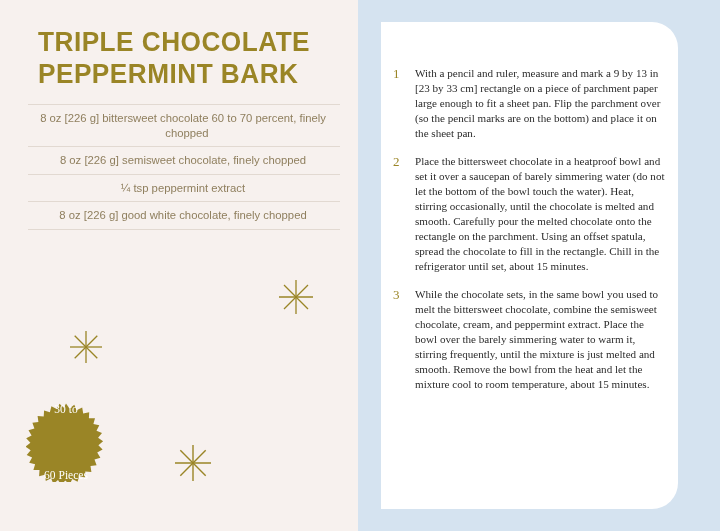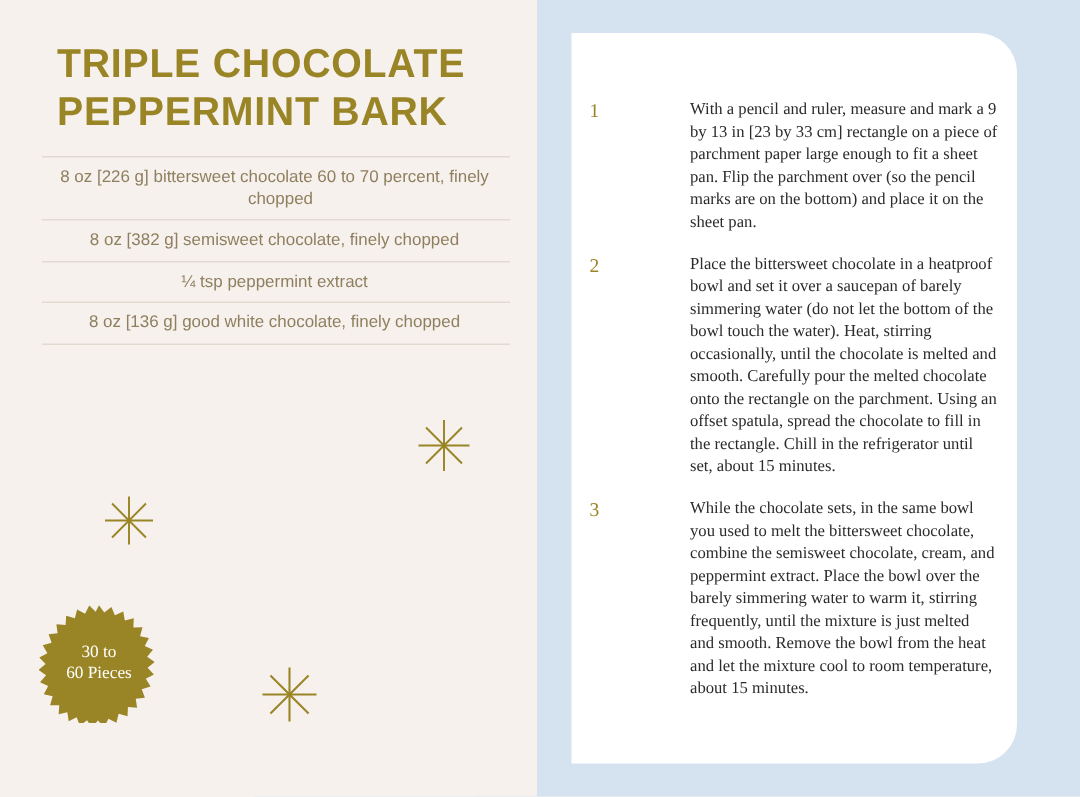--- a/index.html
+++ b/index.html
@@ -90,21 +90,21 @@
   }
   .yield-text {
     position: absolute;
     left: 0;
     top: 0;
     width: 80px;
     height: 80px;
     display: flex;
     flex-direction: column;
     align-items: center;
-    justify-content: center;
+    justify-content: space-between;
     color: #ffffff;
     font-family: "Liberation Serif", serif;
     font-size: 11.5px;
     line-height: 14px;
     text-align: center;
     pointer-events: none;
   }
 
   
   .snowflake {
@@ -152,47 +152,46 @@
     line-height: 15px;
     padding-top: 0px;
   }
   .step-text {
     flex: 1 1 auto;
     color: #2b2b2b;
     font-family: "Liberation Serif", serif;
     font-size: 11.1px;
     line-height: 15px;
     text-align: left;
-    margin-left: 45px;
   }
 </style>
 </head>
 <body>
 
 <div class="page">
 
   <div class="left-col">
 
     <div class="recipe-title">
       <span class="title-line">TRIPLE CHOCOLATE</span>
       <span class="title-line">PEPPERMINT BARK</span>
     </div>
 
     <div class="ingredients">
       <div class="ingredient">
           <span>8 oz [226 g] bittersweet chocolate 60 to 70 percent, finely chopped</span>
         </div>
       <div class="ingredient">
-          <span>8 oz [382 g] semisweet chocolate, finely chopped</span>
+          <span>8 oz [226 g] semisweet chocolate, finely chopped</span>
         </div>
       <div class="ingredient">
           <span>¼ tsp peppermint extract</span>
         </div>
       <div class="ingredient">
-          <span>8 oz [136 g] good white chocolate, finely chopped</span>
+          <span>8 oz [226 g] good white chocolate, finely chopped</span>
         </div>
     </div>
 
     <div class="yield-badge">
       <svg viewBox="0 0 80 80" aria-hidden="true">
         <polygon fill="#9a8526" points="40,1.5 43.5,6.4 48.3,2.7 50.6,8.2 56.2,5.6 57.2,11.6 63.2,10.2 62.9,16.3 69,16.2 67.4,22.1 73.3,23.3 70.5,28.7 76,31.1 72.1,35.8 77.1,39.3 72.4,43.2 76.6,47.6 71.2,50.5 74.4,55.7 68.5,57.5 70.6,63.2 64.5,63.9 65.4,69.9 59.3,69.4 59,75.5 53.1,73.9 51.6,79.8 46.3,77.1 43.6,82.5 39.2,78.4 35.4,83.2 32,78.1 27.3,81.9 25.1,76.2 19.8,78.9 18.9,72.8 13.1,74.2 13.5,68.1 7.4,68.1 9.1,62.2 3.2,60.8 6.1,55.4 0.7,52.9 4.7,48.2 -0.4,44.6 4.4,40.7 0.2,36.3 5.6,33.5 2.5,28.2 8.4,26.5 6.4,20.8 12.4,20.1 11.6,14.1 17.7,14.6 18.1,8.5 23.9,10.2 25.4,4.3 30.7,7.1 33.5,1.7 37.8,5.8"></polygon>
       </svg>
       <div class="yield-text">
         <span>30 to</span>
         <span>60 Pieces</span>

